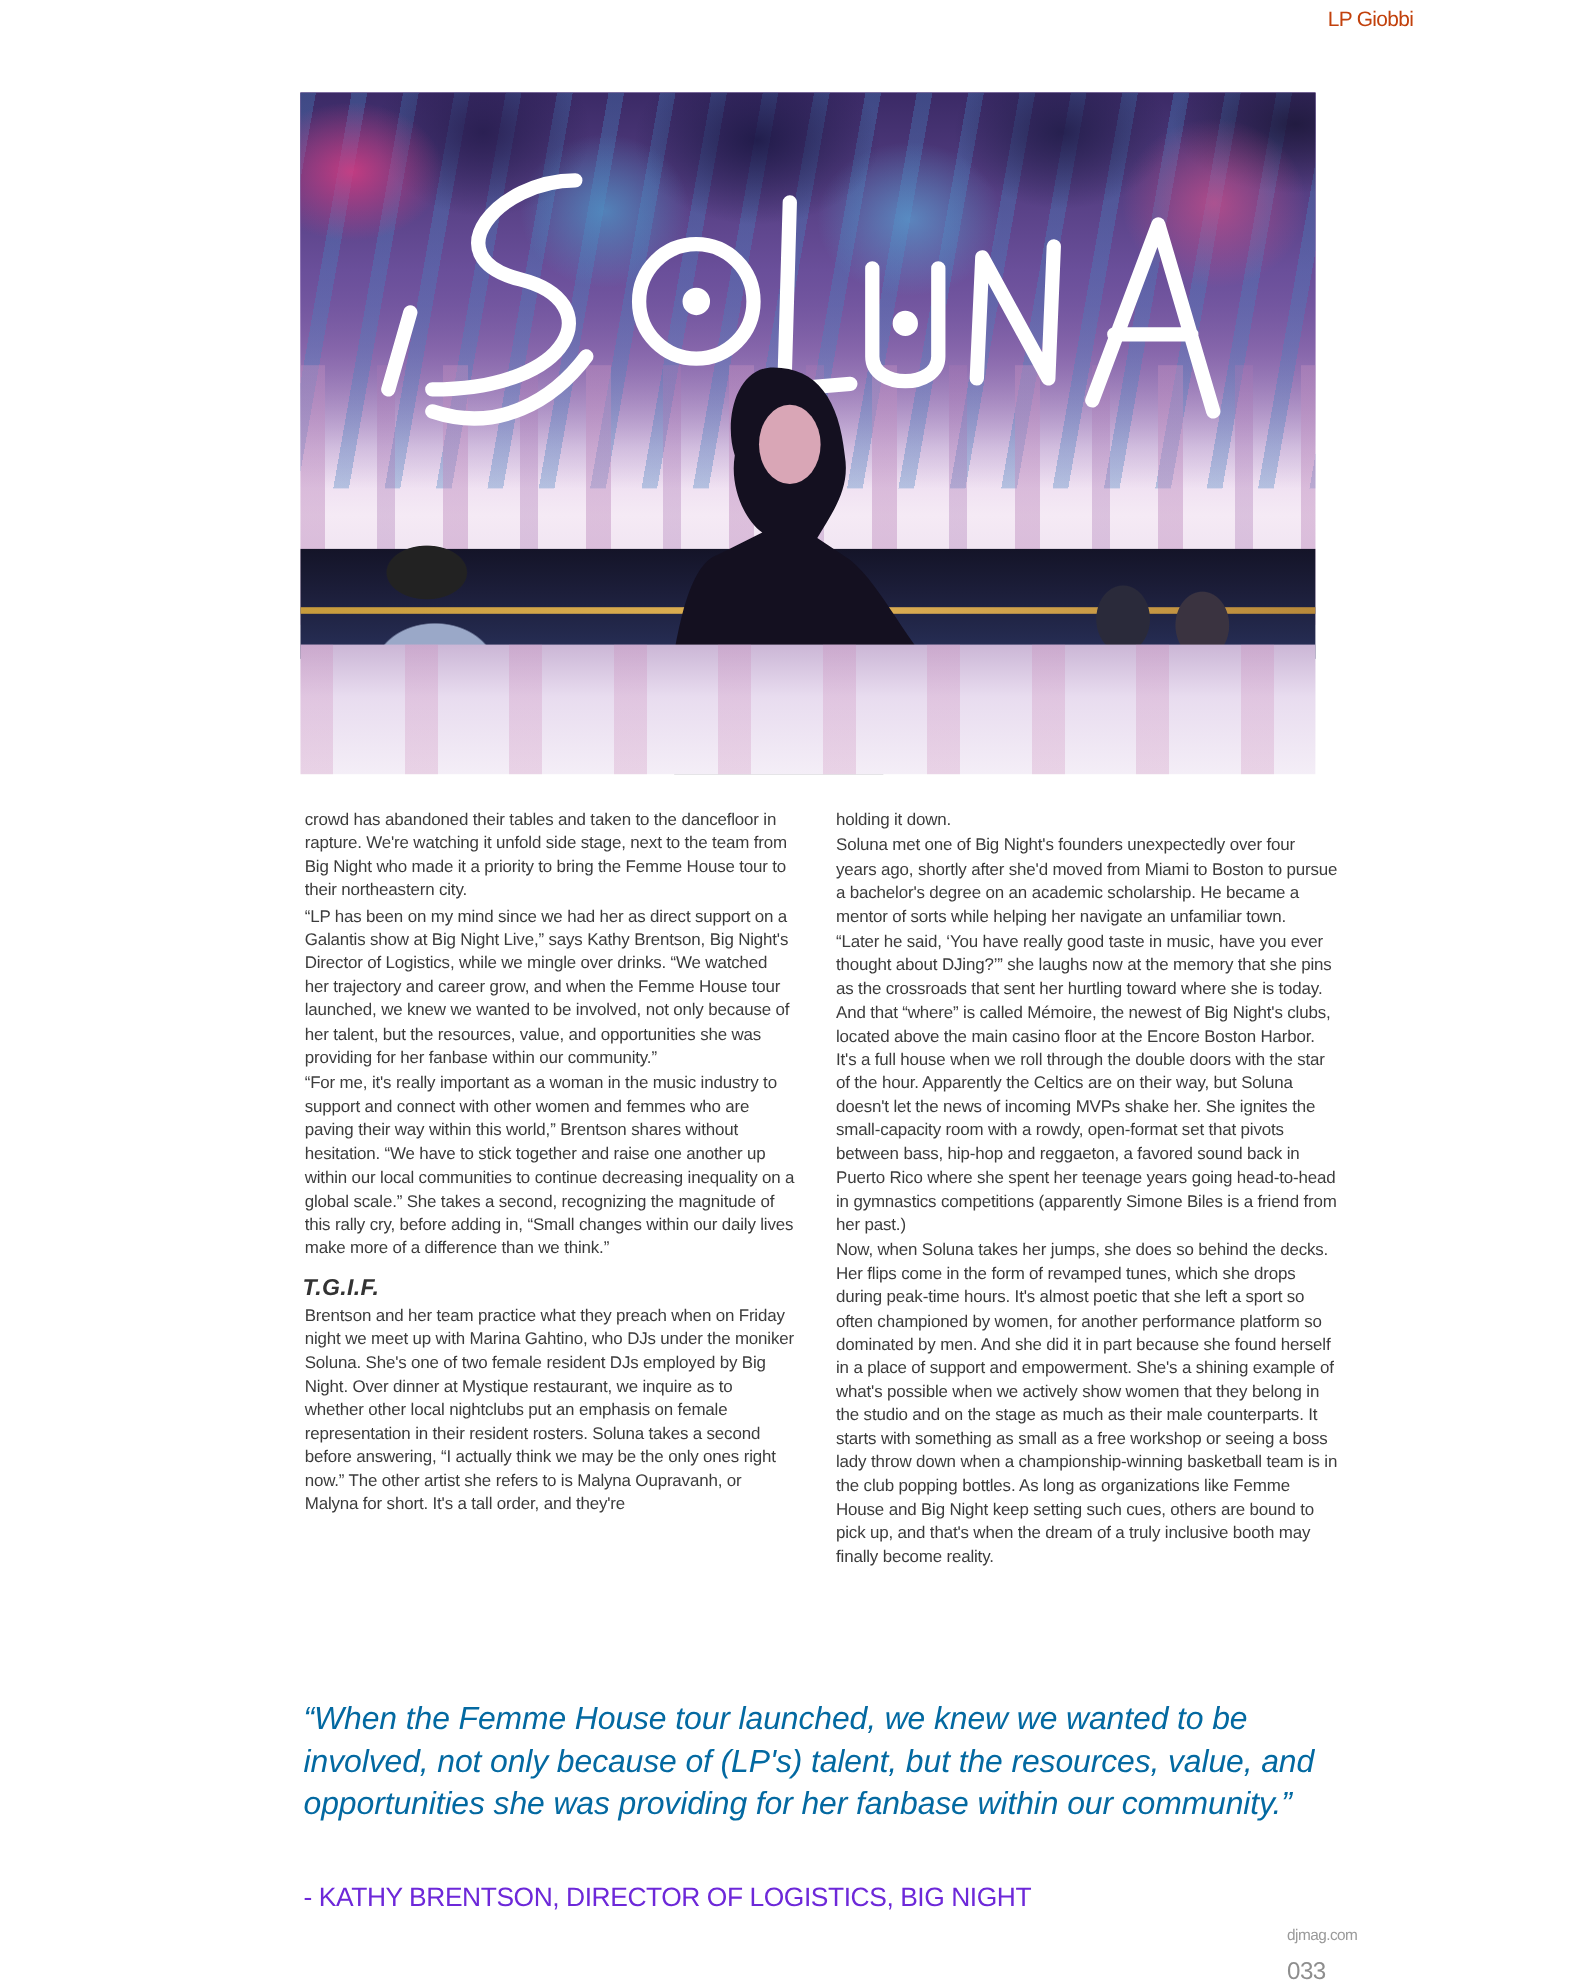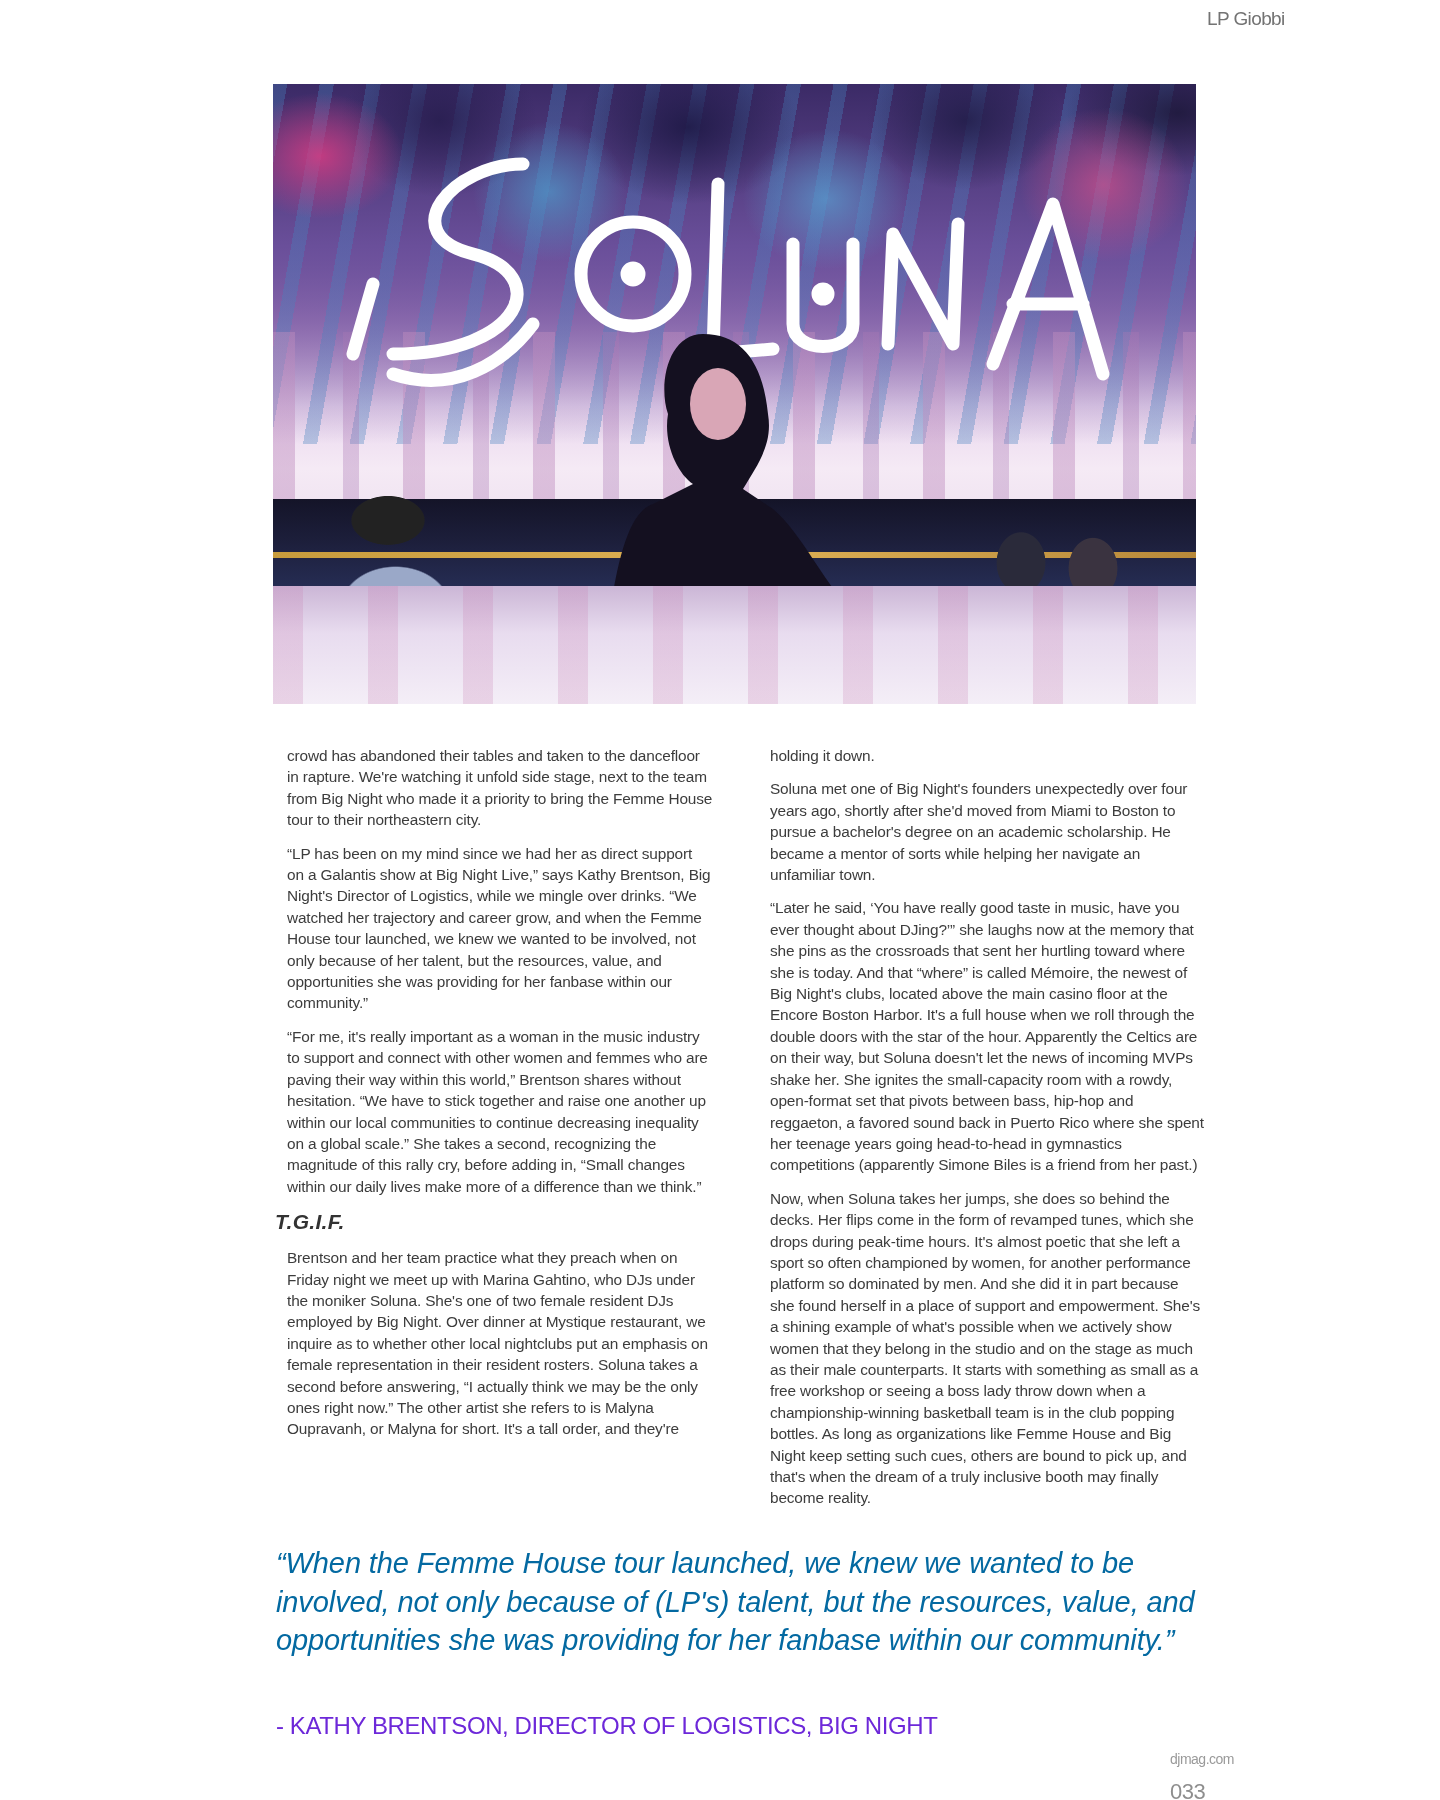--- a/index.html
+++ b/index.html
@@ -2,21 +2,21 @@
 <html><head>
 <meta charset="utf-8">
 <style>
   html, body { margin: 0; padding: 0; }
   body {
     width: 1440px; height: 1800px; background: #ffffff; position: relative; overflow: hidden;
     font-family: "Liberation Sans", sans-serif; color: #3a3a3a;
   }
   .running-head {
     position: absolute; top: 8px; left: 1207px;
-    font-size: 19px; color: #737373; letter-spacing: -0.6px;
+    font-size: 19px; color: #c2410c; letter-spacing: -0.6px;
   }
   
   .photo {
     position: absolute; left: 273px; top: 84px; width: 923px; height: 620px; overflow: hidden;
     background:
       linear-gradient(180deg, rgba(0,0,0,0) 0%, rgba(0,0,0,0) 100%),
       linear-gradient(180deg, #5b3e8a 0%, #7a5aa8 18%, #b88fc8 38%, #e9d6ee 52%, #f5eaf5 62%, #efe3f1 70%, #ffffff 100%);
   }
   .palms {
     position: absolute; left: 0; top: 0; width: 100%; height: 58%;
@@ -70,21 +70,21 @@
     position: absolute; left: 0; top: 81%; width: 100%; height: 19%;
     background: repeating-linear-gradient(90deg, rgba(200,130,180,0.25) 0 30px, rgba(0,0,0,0) 30px 95px);
   }
   
   .col {
     position: absolute; top: 733px; font-size: 15.4px; line-height: 21.4px;
     color: #3c3c3c; letter-spacing: -0.15px;
   }
   .col-left { left: 275px; width: 450px; }
   .col-right { left: 758px; width: 460px; }
-  .col p { margin: 12px; }
+  .col p { margin: 2px; }
   .subhead {
     font-style: italic; font-size: 21px; line-height: 26px; margin: 12px 0 1px 0;
     color: #333; letter-spacing: 0.3px;
   }
   
   .pullquote {
     position: absolute; left: 276px; top: 1544px; width: 940px;
     font-style: italic; font-size: 29px; line-height: 38.6px; color: #0369a1; letter-spacing: -0.1px;
   }
   .attribution {

